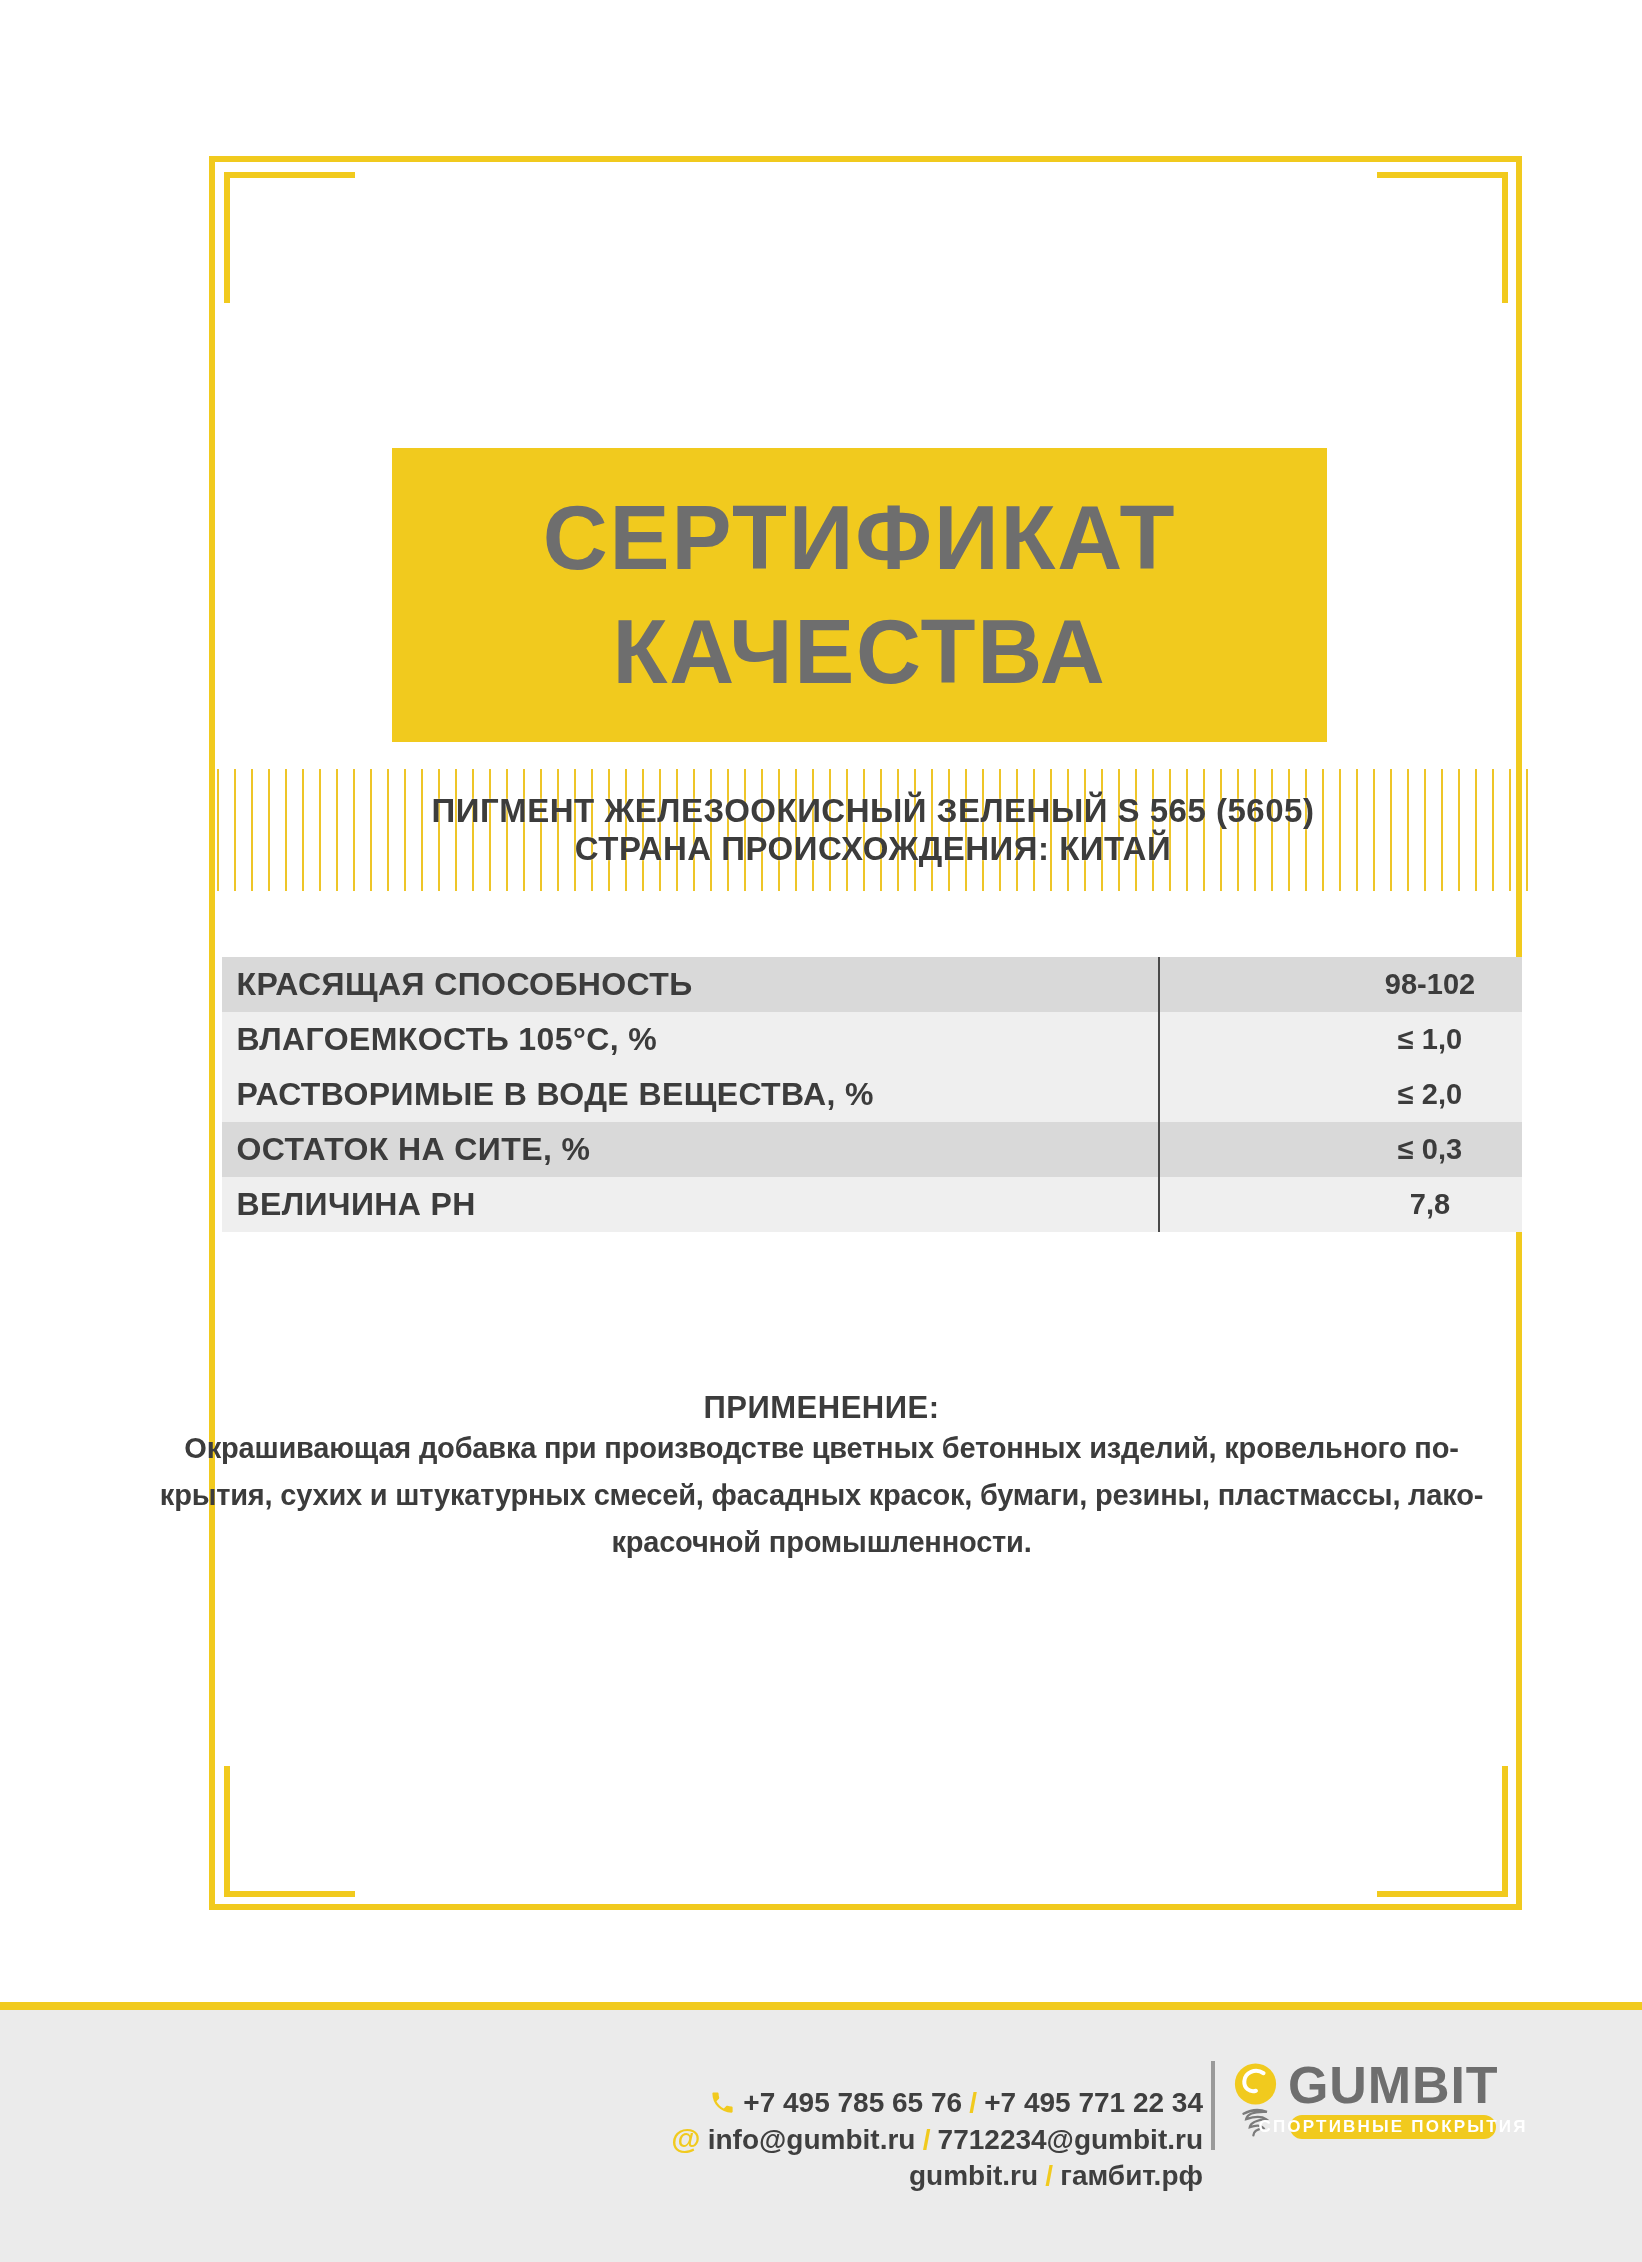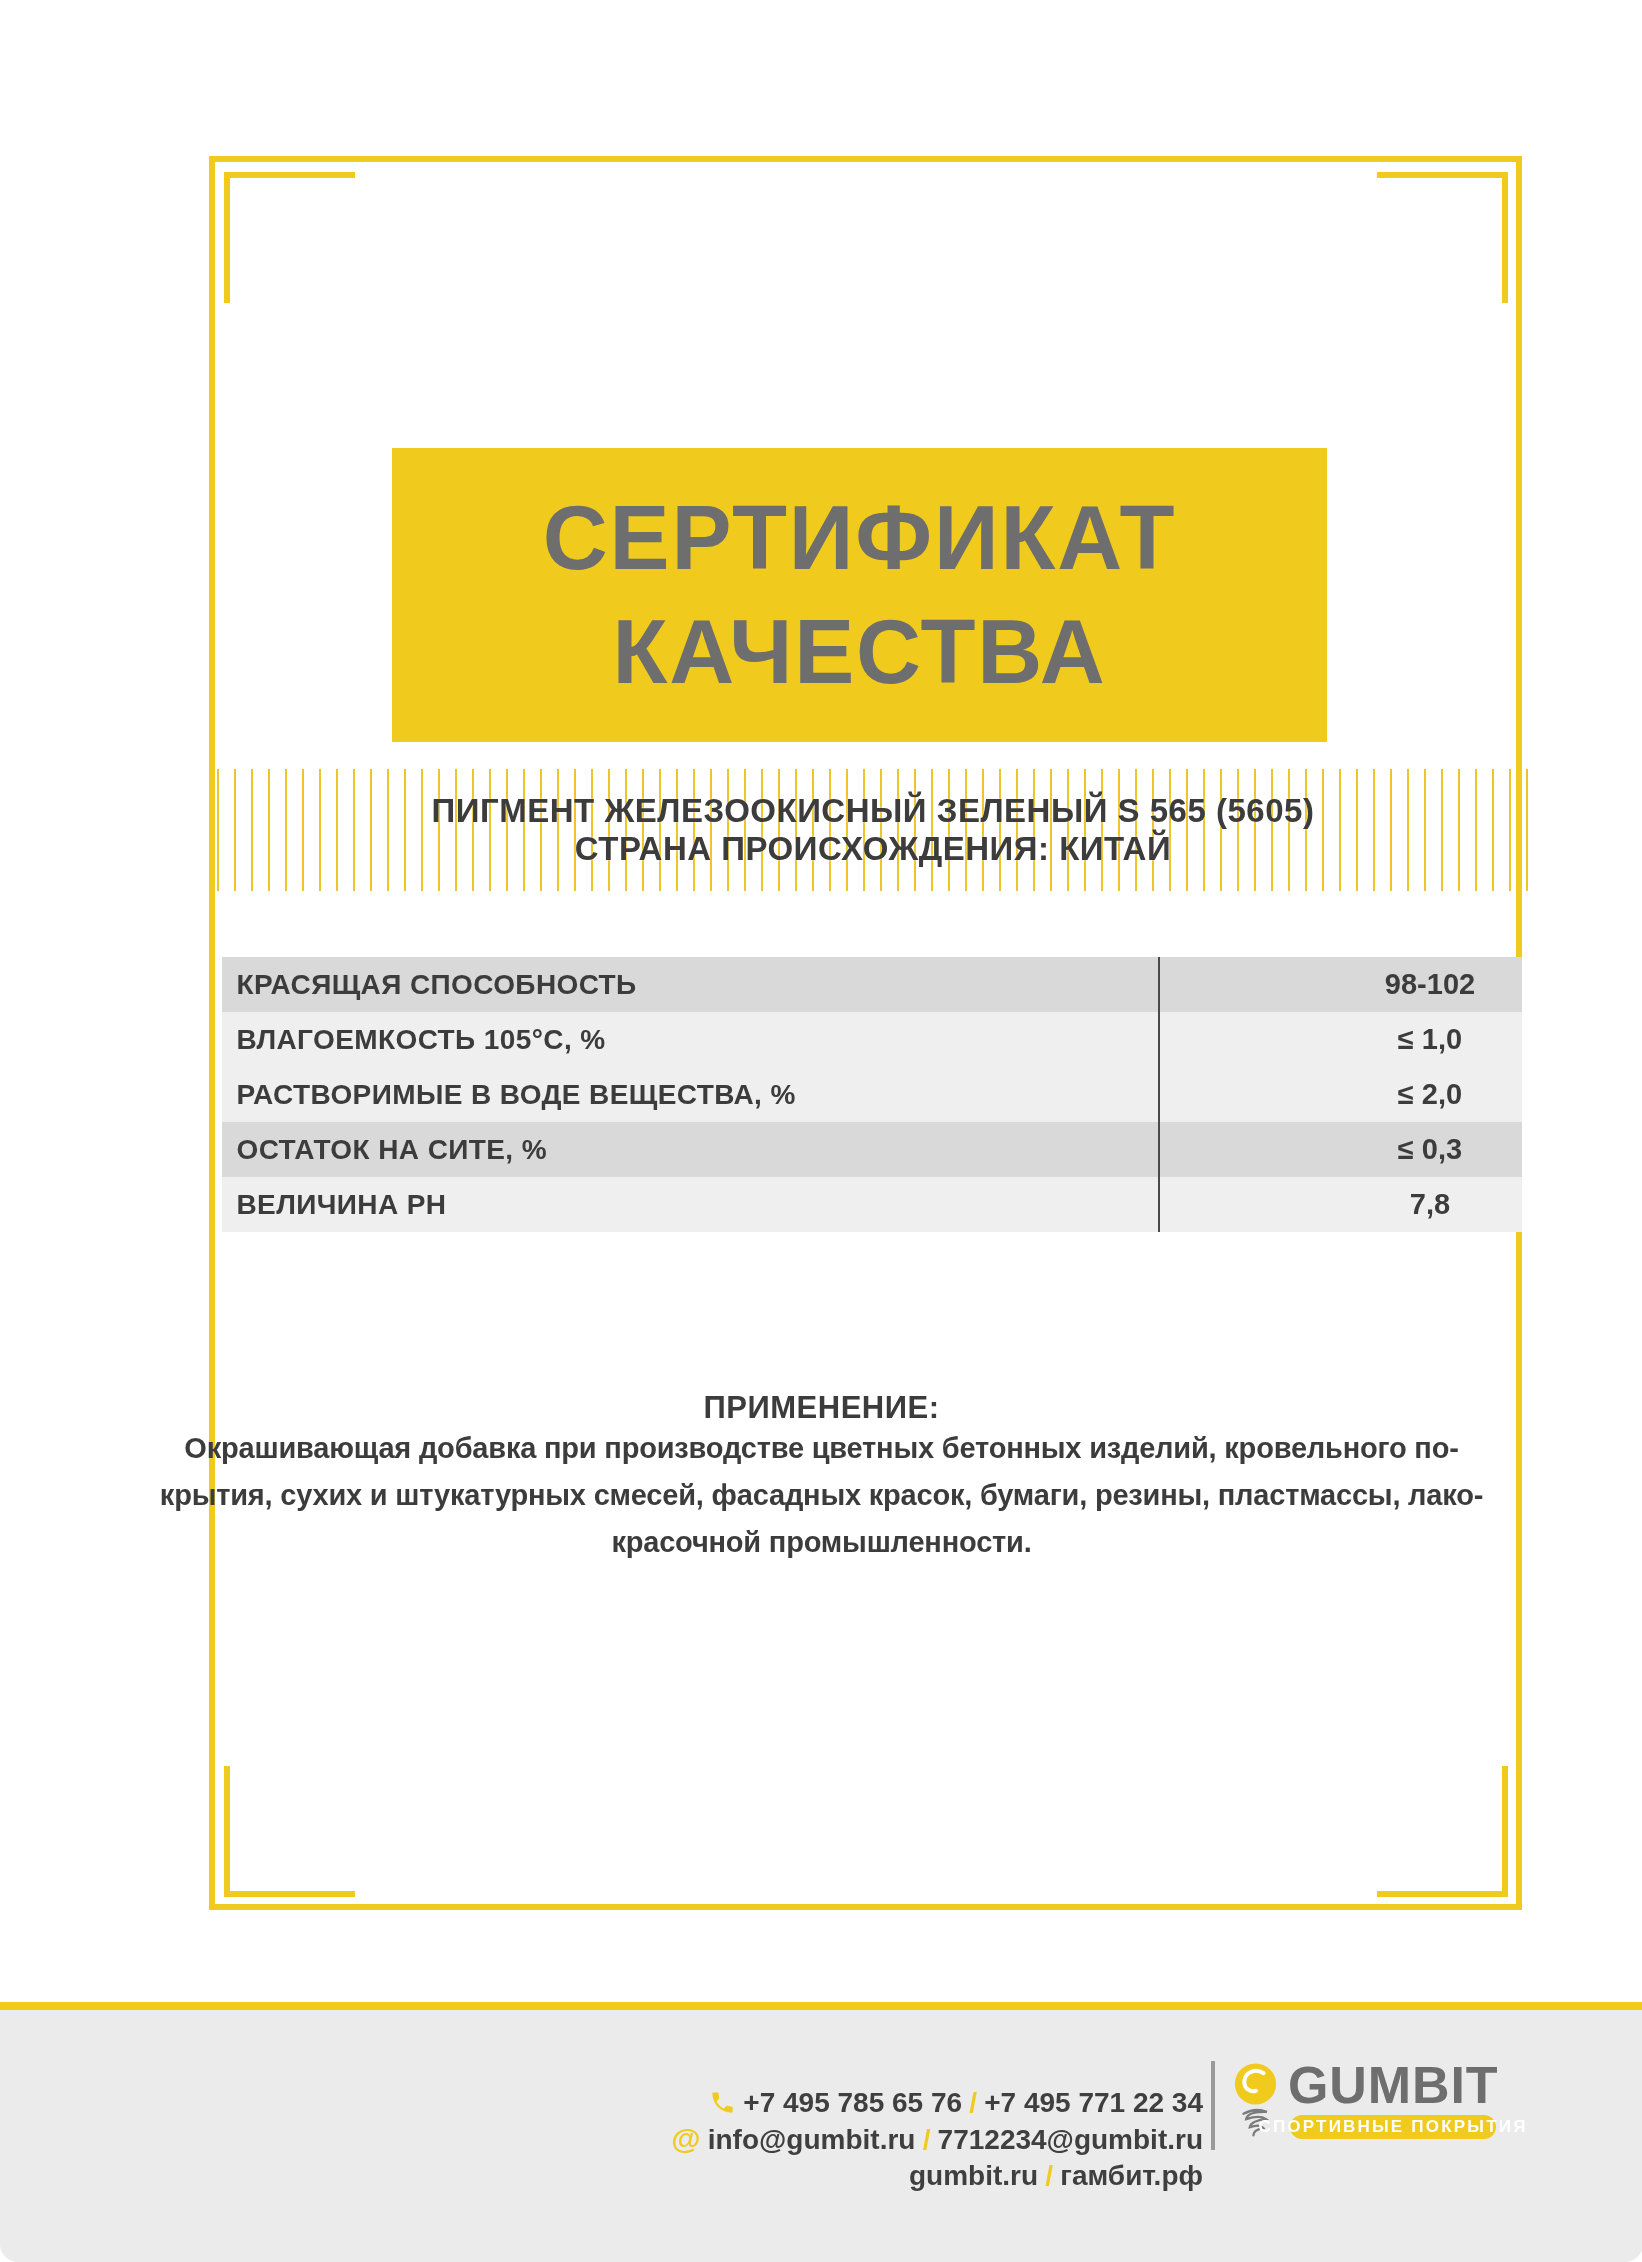--- a/index.html
+++ b/index.html
@@ -6,21 +6,21 @@
     --yellow:#F1CA1E;
     --yellow-soft:#EEC528;
     --ink:#3C3C3C;
     --title-gray:#6E6E6E;
     --row-dark:#D9D9D9;
     --row-light:#EFEFEF;
     --footer-bg:#EBEBEB;
   }
   *{margin:0;padding:0;box-sizing:border-box;}
   body{background:#fff;font-family:"Liberation Sans",sans-serif;}
-  .page{position:relative;width:1643px;height:2262px;background:#fff;overflow:hidden;border-radius:18px;}
+  .page{position:relative;width:1643px;height:2262px;background:#fff;overflow:hidden;}
 
   
   .frame{position:absolute;left:209px;top:156px;width:1313px;height:1754px;border:6.3px solid var(--yellow);}
   .bracket{position:absolute;width:131px;height:131px;}
   .bracket.tl{left:224px;top:172px;border-top:6.3px solid var(--yellow);border-left:6.3px solid var(--yellow);}
   .bracket.tr{left:1377px;top:172px;border-top:6.3px solid var(--yellow);border-right:6.3px solid var(--yellow);}
   .bracket.bl{left:224px;top:1766px;border-bottom:6.3px solid var(--yellow);border-left:6.3px solid var(--yellow);}
   .bracket.br{left:1377px;top:1766px;border-bottom:6.3px solid var(--yellow);border-right:6.3px solid var(--yellow);}
 
   
@@ -33,21 +33,21 @@
     background:repeating-linear-gradient(90deg, var(--yellow-soft) 0 1.8px, transparent 1.8px 17px);
     display:flex;flex-direction:column;justify-content:center;align-items:center;}
   .stripe-band .ptext{font-size:33px;font-weight:bold;color:var(--ink);letter-spacing:0.5px;white-space:nowrap;
     text-shadow:0 0 2.7px rgba(255,255,255,0.6);}
 
   
   .spec-table{position:absolute;left:222px;top:957px;width:1300px;}
   .spec-row{display:flex;height:55px;align-items:center;}
   .spec-row.dark{background:var(--row-dark);}
   .spec-row.light{background:var(--row-light);}
-  .cell-label{width:1116px;padding-left:14.5px;font-size:28px;font-weight:bold;color:var(--ink);letter-spacing:0.4px;}
+  .cell-label{width:1116px;padding-left:14.5px;font-size:32px;font-weight:bold;color:var(--ink);letter-spacing:0.4px;}
   .cell-value{flex:1;text-align:center;font-size:29px;font-weight:bold;color:var(--ink);}
   .col-divider{position:absolute;left:936px;top:0;width:1.8px;height:100%;background:#4A4A4A;}
 
   
   .application{position:absolute;left:50%;top:1391px;transform:translateX(-50%);width:1447px;text-align:center;}
   .app-heading{font-size:31px;font-weight:bold;color:var(--ink);line-height:34px;letter-spacing:0.5px;}
   .app-line{font-size:29px;font-weight:bold;color:var(--ink);line-height:47px;white-space:nowrap;letter-spacing:-0.2px;}
 
   
   .footer-bar{position:absolute;left:0;top:2002px;width:1643px;height:8.1px;background:var(--yellow);}

